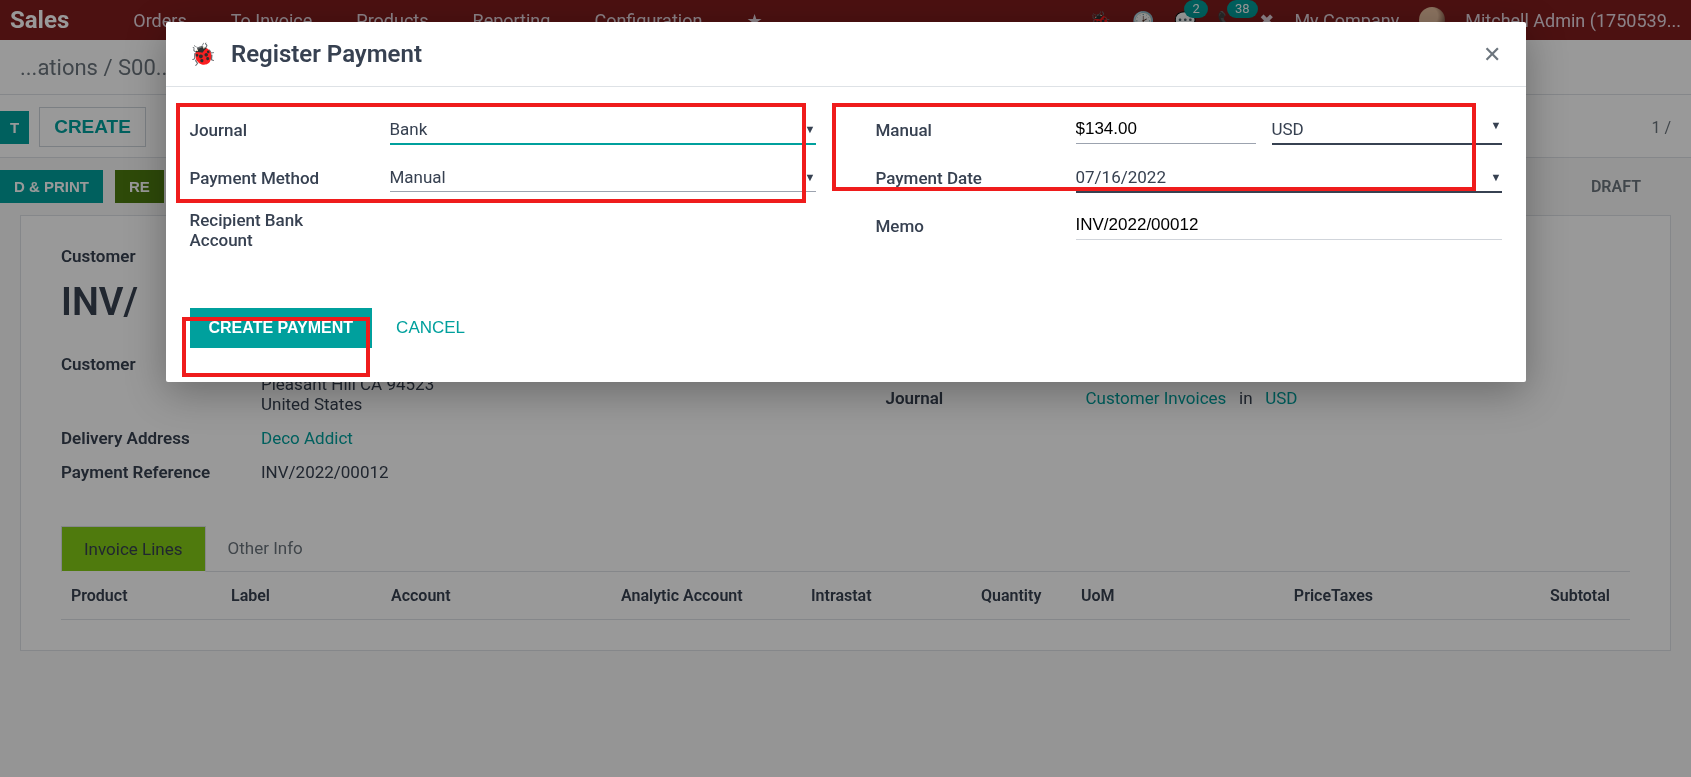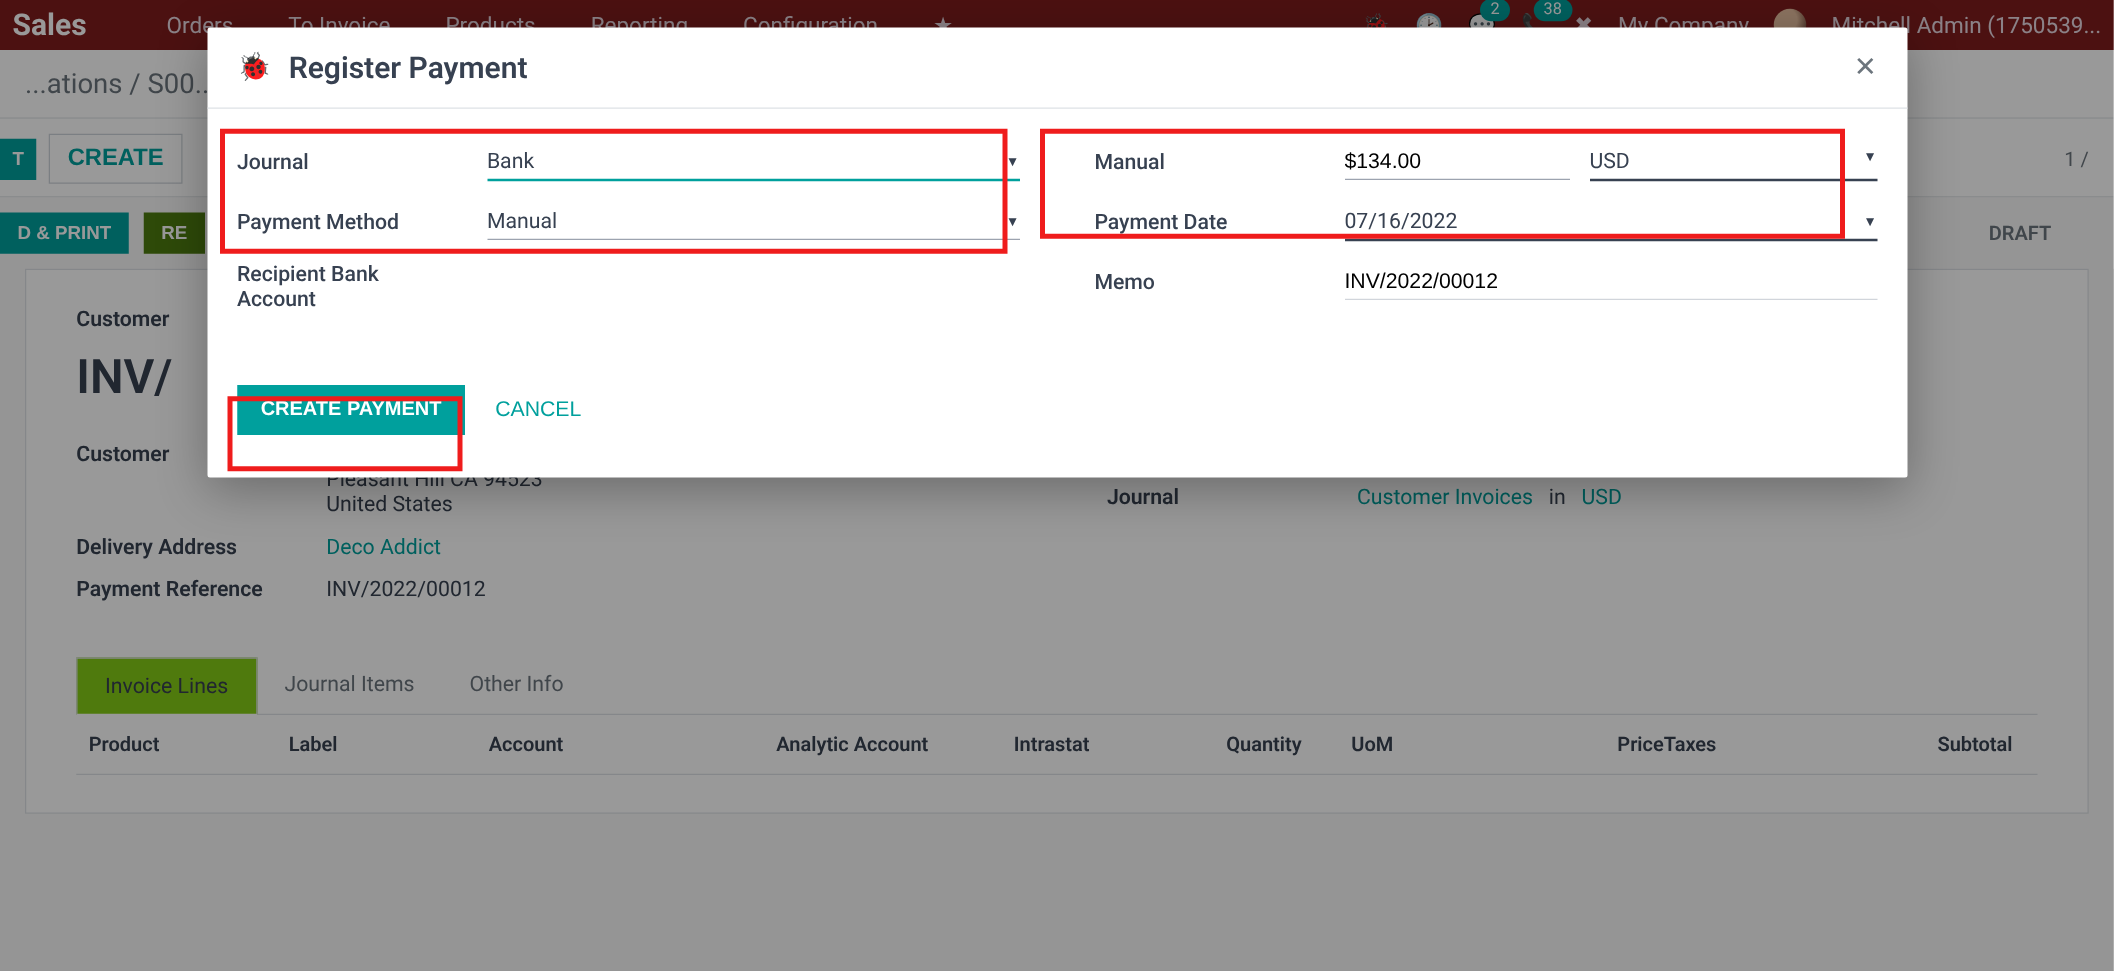--- a/index.html
+++ b/index.html
@@ -346,21 +346,20 @@
           <span class="field-link">Customer Invoices</span>
           &nbsp;&nbsp;<span>in</span>&nbsp;&nbsp;
           <span class="field-link">USD</span>
         </div>
       </div>
     </div>
   </div>
 
   <div class="tabs">
     <div class="tab active">Invoice Lines</div>
-    <div class="tab">Journal Items</div>
     <div class="tab">Other Info</div>
   </div>
 
   <div class="table-head">
     <div class="th-product">Product</div>
     <div class="th-label">Label</div>
     <div class="th-account">Account</div>
     <div class="th-analytic">Analytic Account</div>
     <div class="th-intrastat">Intrastat</div>
     <div class="th-qty">Quantity</div>

